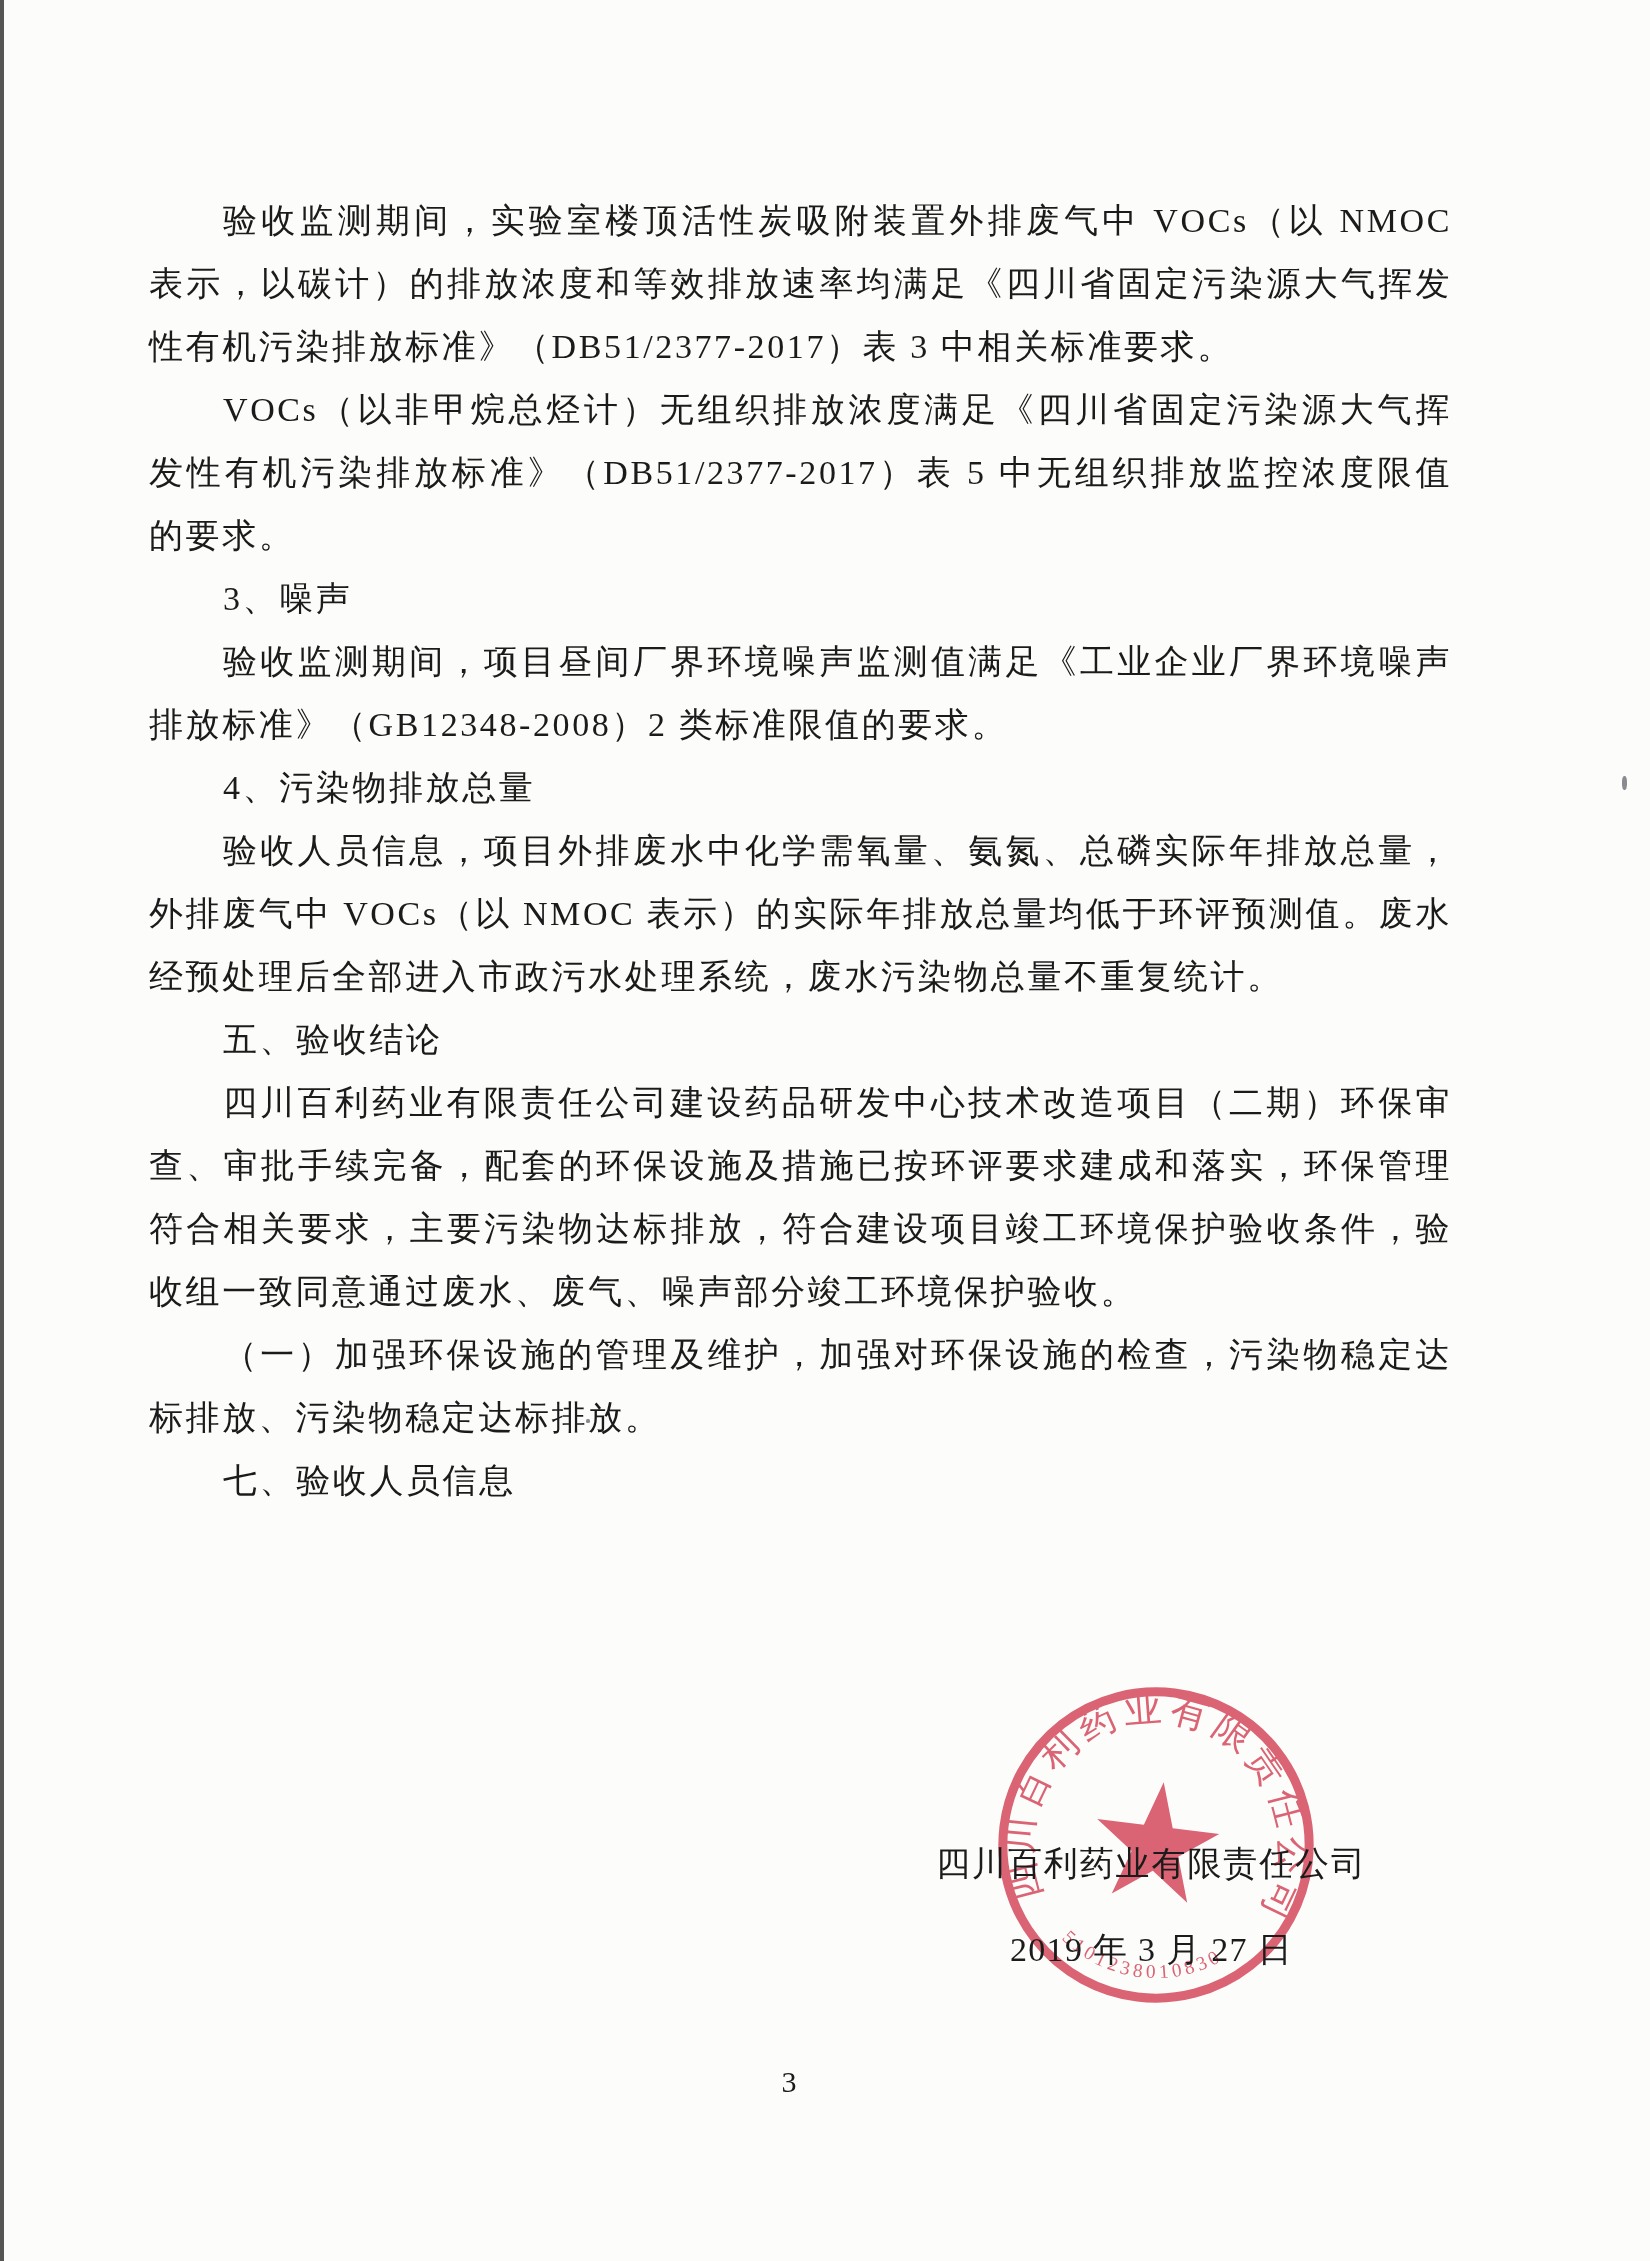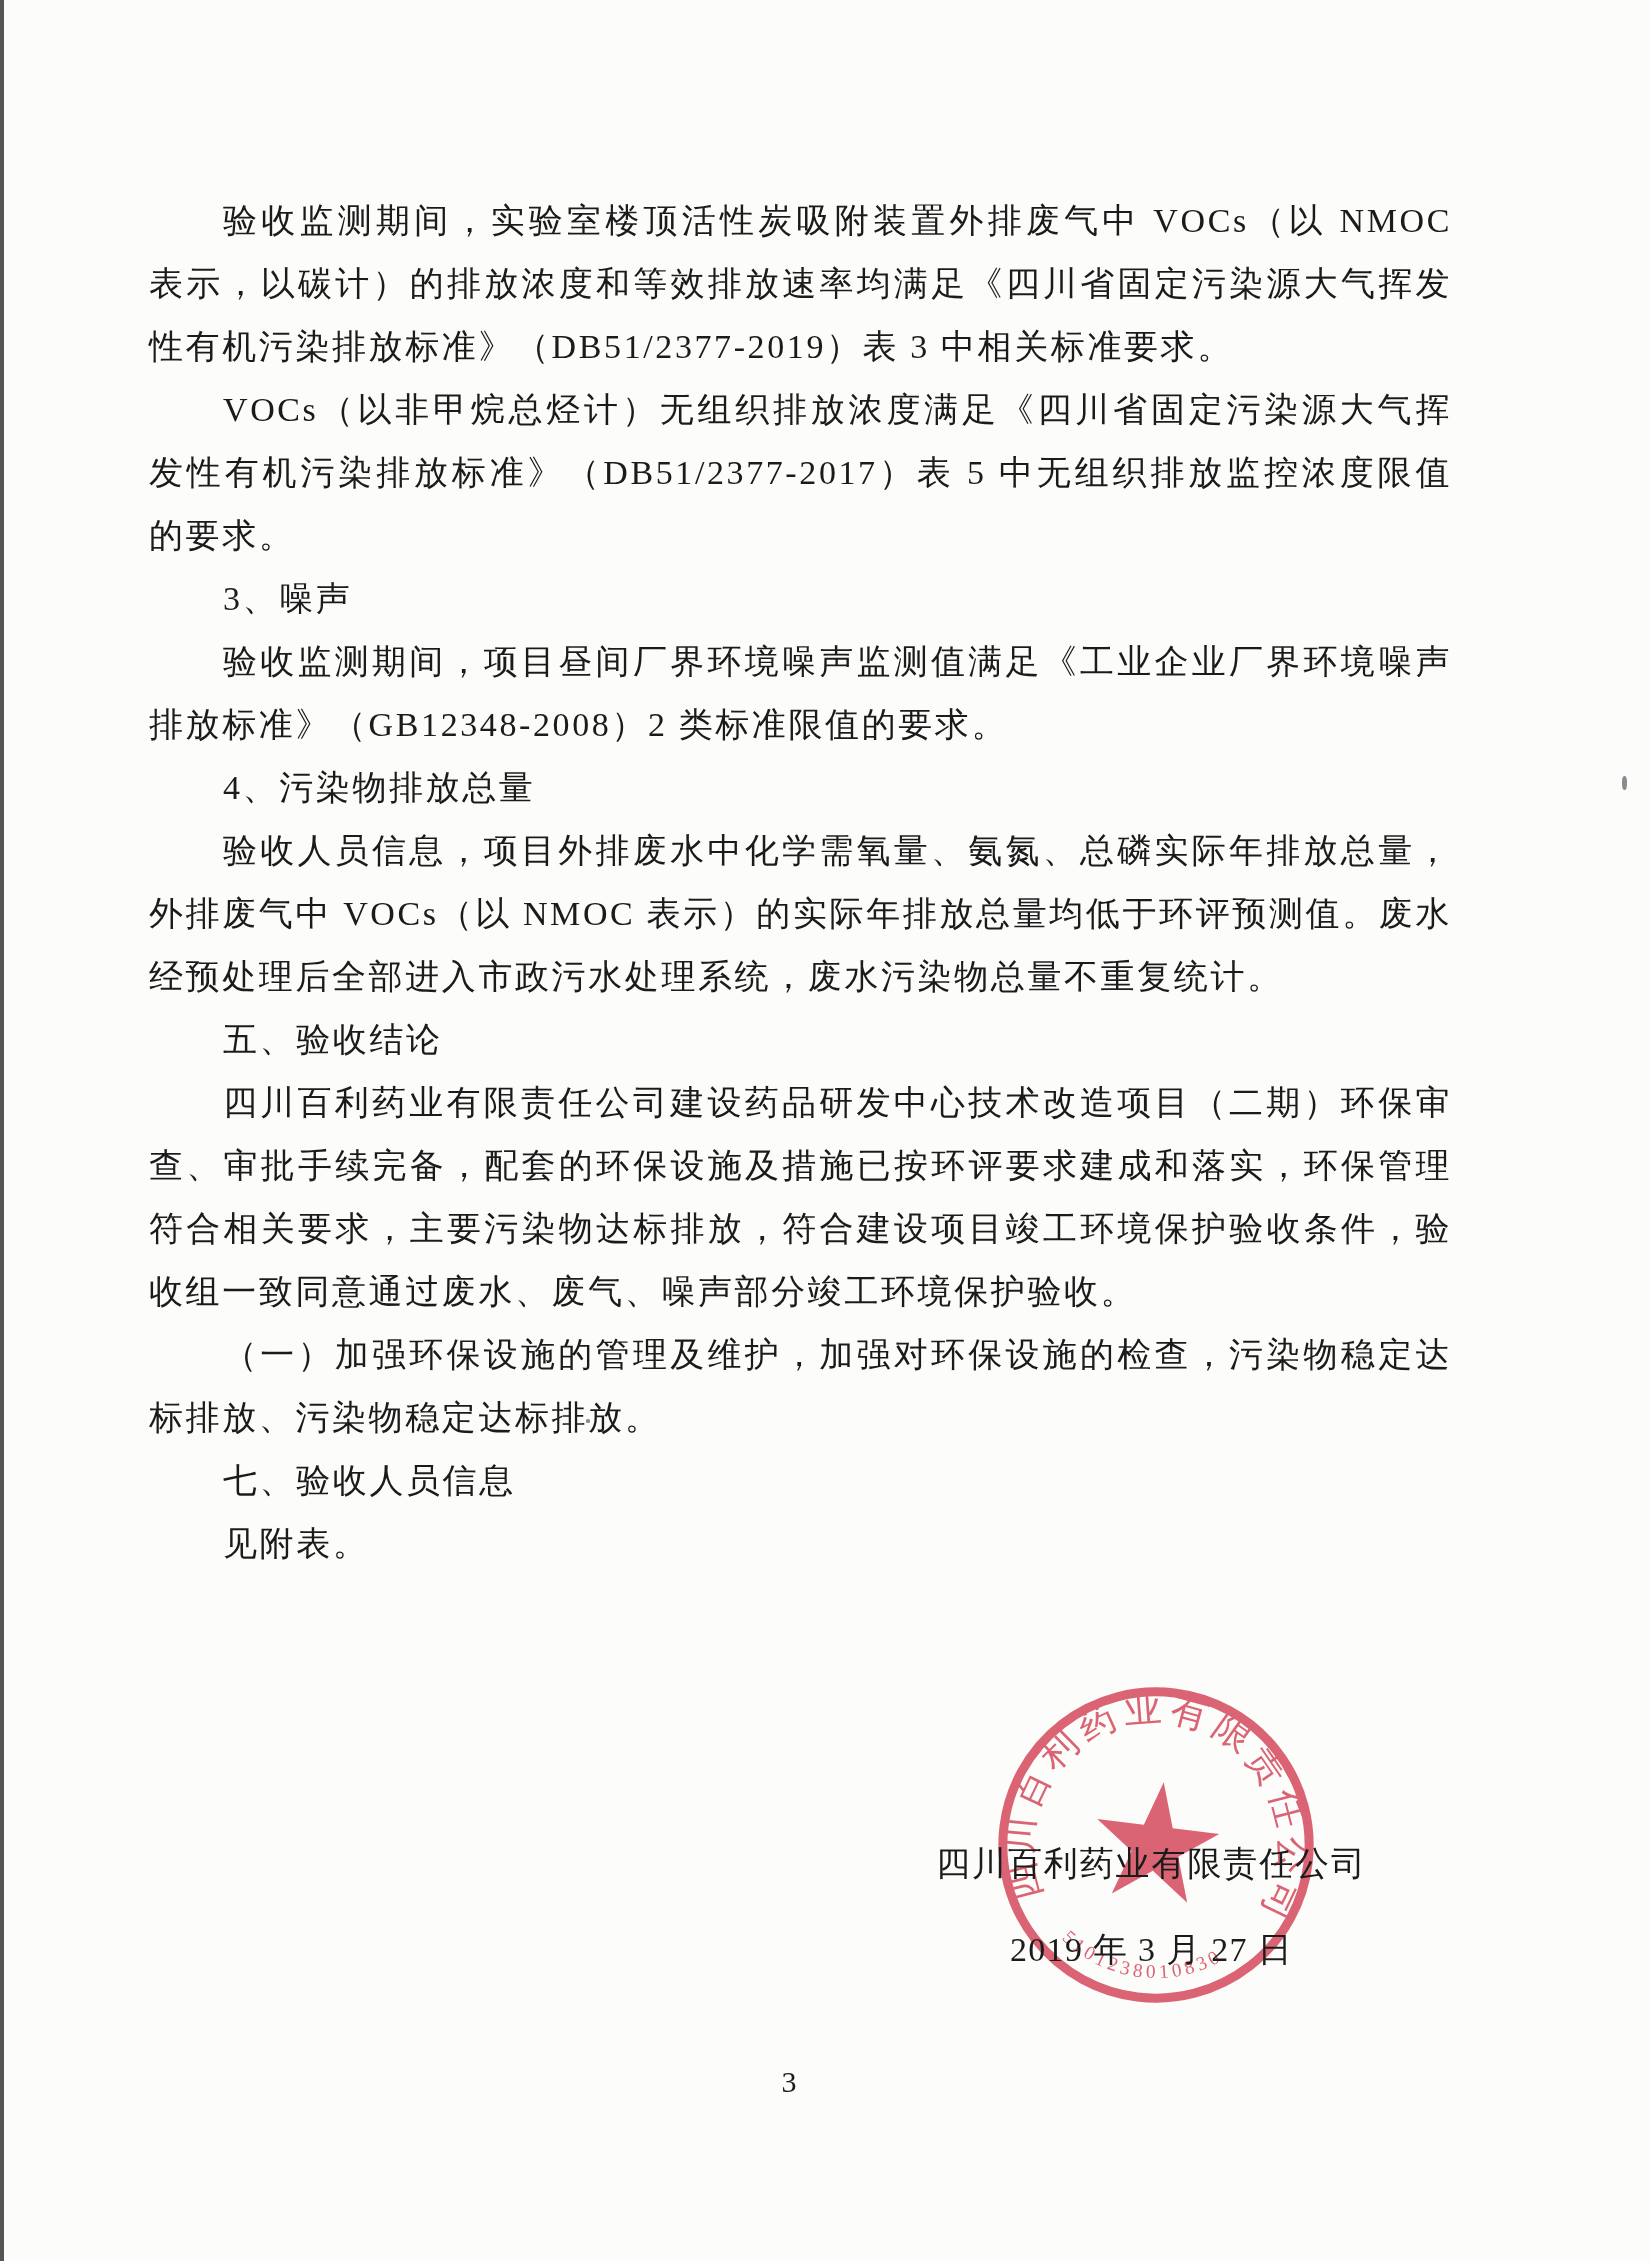--- a/index.html
+++ b/index.html
@@ -43,31 +43,30 @@
   }
   .speck1{left:1622px;top:776px;width:5.2px;height:14.2px;}
   .speck2{left:586px;top:1419px;width:3.9px;height:3.9px;}
 </style>
 </head>
 <body>
 
 <div class="scan-edge"></div>
 
 <div class="content">
-  <p>验收监测期间，实验室楼顶活性炭吸附装置外排废气中 VOCs（以 NMOC 表示，以碳计）的排放浓度和等效排放速率均满足《四川省固定污染源大气挥发性有机污染排放标准》（DB51/2377-2019）表 3 中相关标准要求。</p>
+  <p>验收监测期间，实验室楼顶活性炭吸附装置外排废气中 VOCs（以 NMOC 表示，以碳计）的排放浓度和等效排放速率均满足《四川省固定污染源大气挥发性有机污染排放标准》（DB51/2377-2017）表 3 中相关标准要求。</p>
   <p>VOCs（以非甲烷总烃计）无组织排放浓度满足《四川省固定污染源大气挥发性有机污染排放标准》（DB51/2377-2017）表 5 中无组织排放监控浓度限值的要求。</p>
   <p>3、噪声</p>
   <p>验收监测期间，项目昼间厂界环境噪声监测值满足《工业企业厂界环境噪声排放标准》（GB12348-2008）2 类标准限值的要求。</p>
   <p>4、污染物排放总量</p>
   <p>验收人员信息，项目外排废水中化学需氧量、氨氮、总磷实际年排放总量，外排废气中 VOCs（以 NMOC 表示）的实际年排放总量均低于环评预测值。废水经预处理后全部进入市政污水处理系统，废水污染物总量不重复统计。</p>
   <p class="bold">五、验收结论</p>
   <p>四川百利药业有限责任公司建设药品研发中心技术改造项目（二期）环保审查、审批手续完备，配套的环保设施及措施已按环评要求建成和落实，环保管理符合相关要求，主要污染物达标排放，符合建设项目竣工环境保护验收条件，验收组一致同意通过废水、废气、噪声部分竣工环境保护验收。</p>
   <p>（一）加强环保设施的管理及维护，加强对环保设施的检查，污染物稳定达标排放、污染物稳定达标排放。</p>
   <p class="bold">七、验收人员信息</p>
-  <p>见附表。</p>
 </div>
 
 <div class="stamp-wrap">
   <svg width="336" height="336" viewBox="0 0 520 520">
     <defs>
       <path id="arcTop" d="M 102.7 370.1 A 192 192 0 1 1 417.3 370.1" fill="none"></path>
       <path id="arcBottom" d="M 127.6 417.8 A 206 206 0 0 0 392.4 417.8" fill="none"></path>
     </defs>
     <ellipse cx="260" cy="260" rx="237" ry="237" fill="none" stroke-width="14" stroke="#d94f63"></ellipse>
     <polygon points="260,162 282.5,231.1 355.1,231.1 296.3,273.8 318.8,342.9 260,300.2 201.2,342.9 223.7,273.8 164.9,231.1 237.5,231.1" fill="#d94f63"></polygon>

